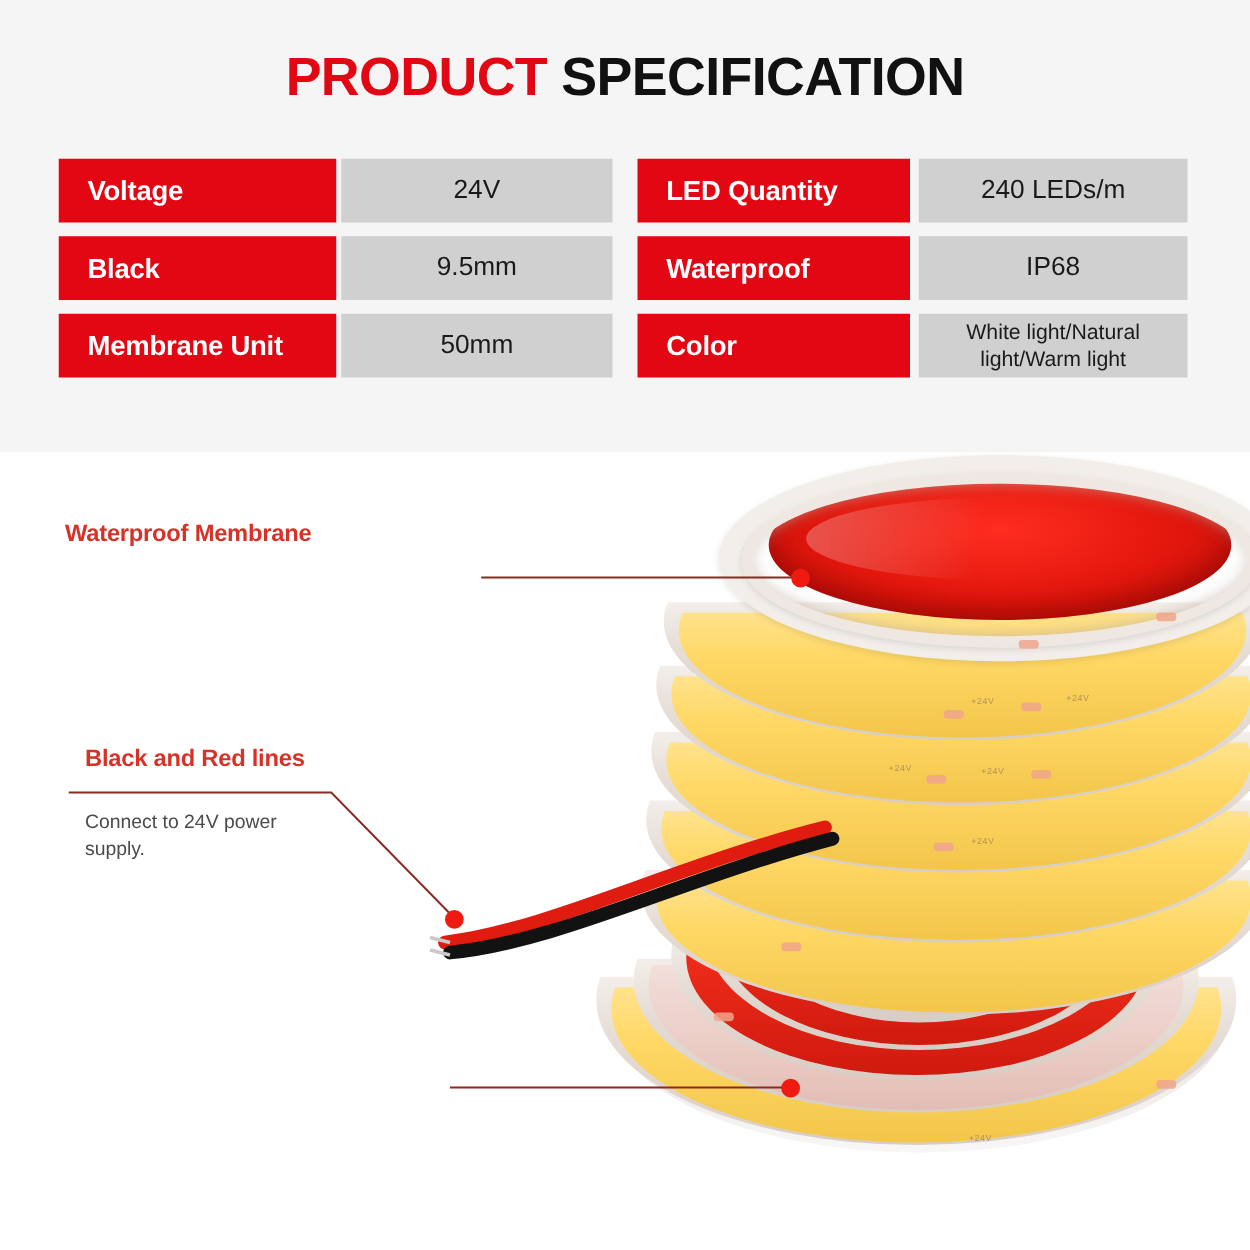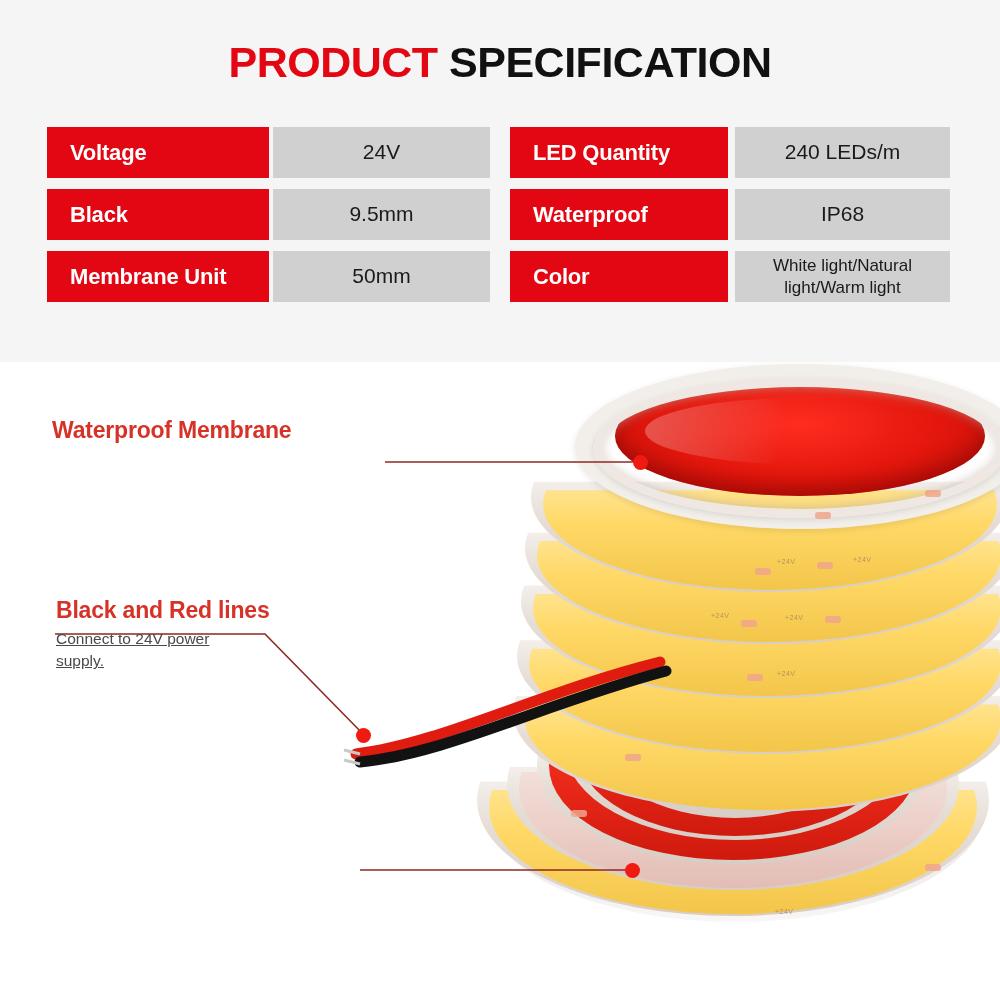--- a/index.html
+++ b/index.html
@@ -60,34 +60,34 @@
 
   
   .feature-section {
     position: absolute; left: 0; top: 362px; width: 1000px; height: 638px;
     background: #ffffff; overflow: hidden;
   }
 
   .callout { position: absolute; }
   .callout-title {
     color: #d63228;
-    font-size: 23px; font-weight: 700; letter-spacing: -0.2px;
+    font-size: 19px; font-weight: 700; letter-spacing: -0.2px;
     white-space: nowrap;
   }
   .callout-desc {
     color: #4a4a4a;
     font-size: 15.5px; font-weight: 400; line-height: 1.45;
     margin-top: 6px;
     white-space: pre-line;
   }
 
   .c1 { left: 52px; top: 55px; }
-  .c2 { left: 56px; top: 235px; }
+  .c2 { left: 68px; top: 235px; }
   .c3 { left: 52px; top: 465px; }
-  .c2 .callout-desc { margin-top: 4px; text-decoration: underline; }
+  .c2 .callout-desc { margin-top: 28px; }
 
   
   .leaders { position: absolute; left: 0; top: 0; width: 1000px; height: 638px; pointer-events: none; }
 
   
   .reel-wrap {
     position: absolute; left: 455px; top: 0px;
     width: 560px; height: 575px;
   }
   .reel-stage { position: absolute; inset: 0; }

